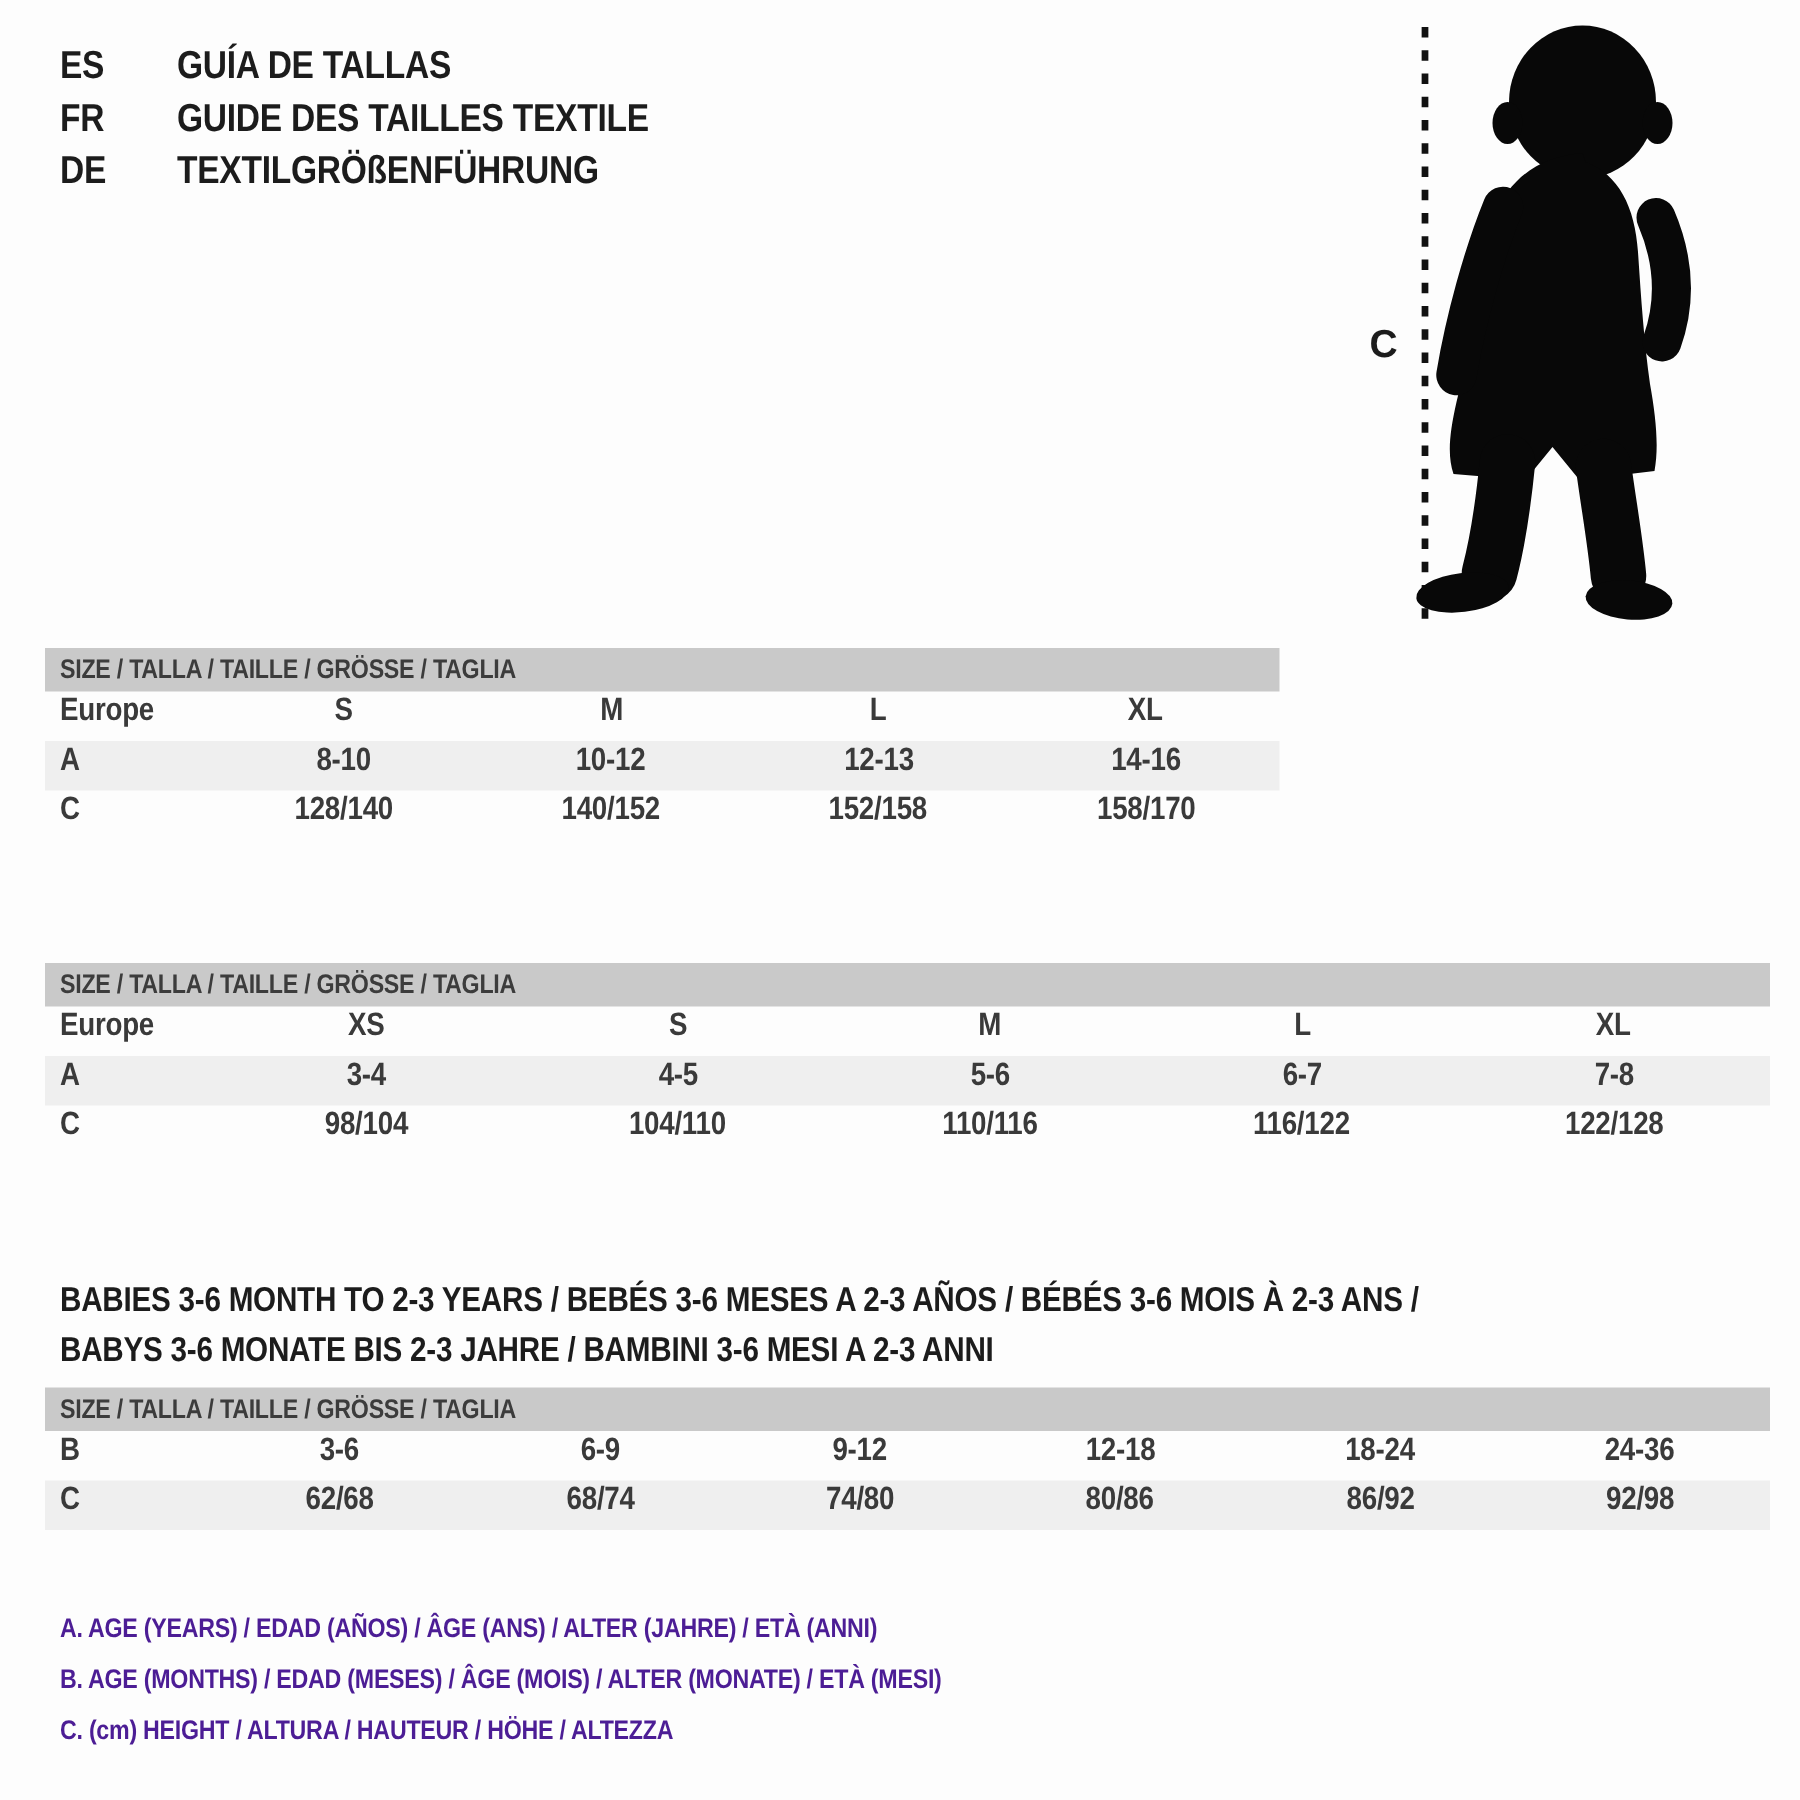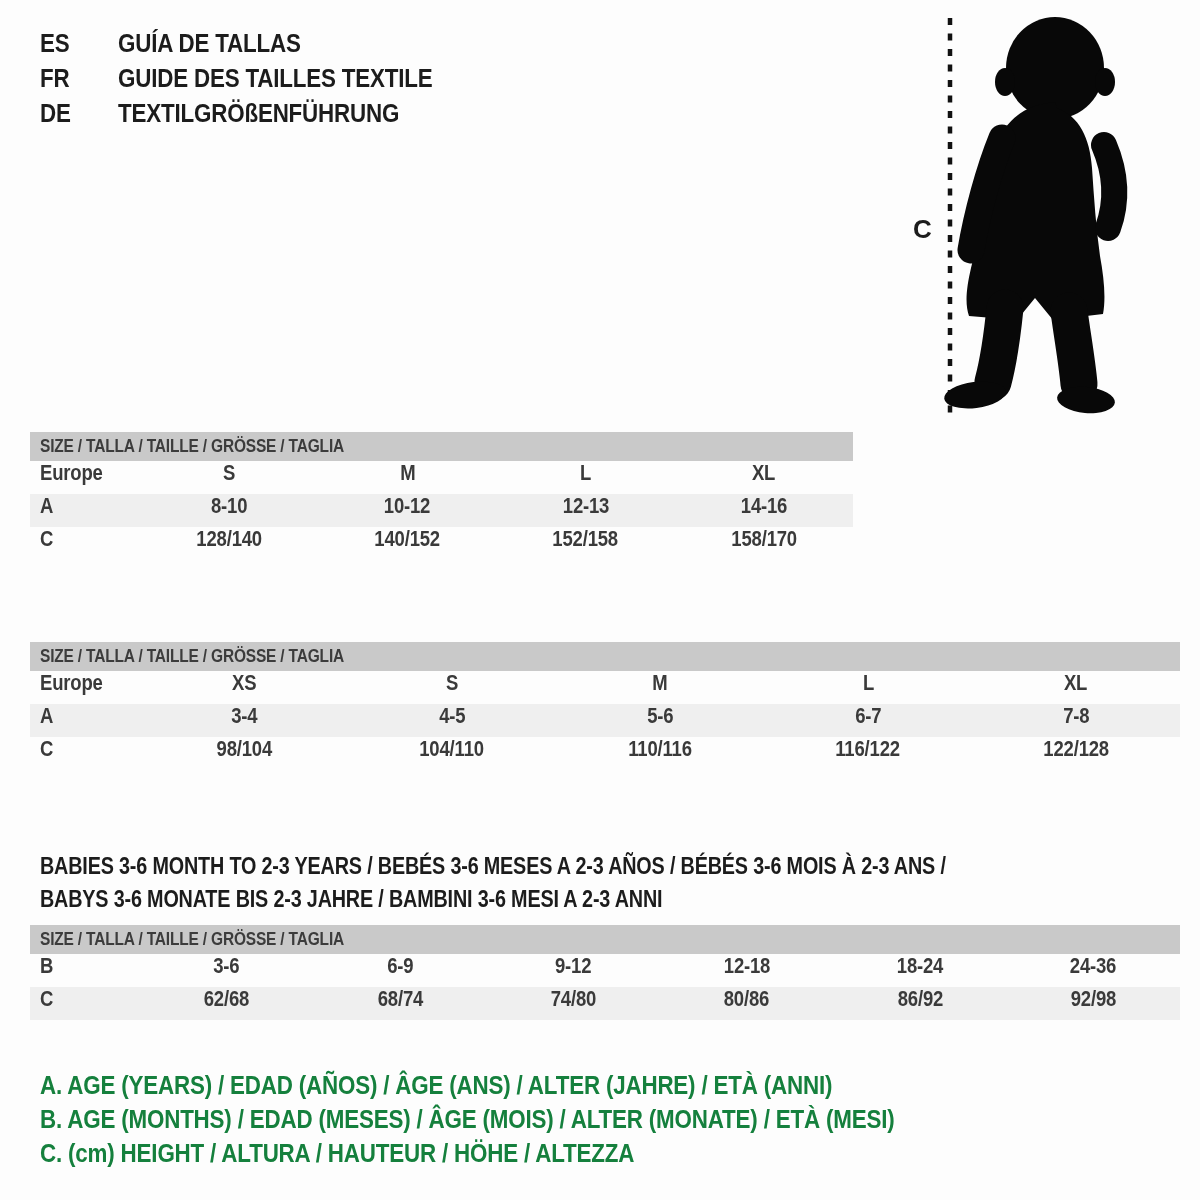--- a/index.html
+++ b/index.html
@@ -37,21 +37,21 @@
   .title-sub{font-size:15px;vertical-align:baseline;position:relative;top:4px;}
 
   .size-bar{height:29px;background:#c9c9c9;display:flex;align-items:center;
     padding-left:10px;box-sizing:border-box;font-size:18px;color:#3c3c3c;}
   .trow{display:flex;height:33px;font-size:21.5px;color:#3a3a3a;}
   .trow.shaded{background:#efefef;}
   .tlabel{flex:0 0 110px;width:110px;padding-left:10px;box-sizing:border-box;}
   .cell{flex:1;text-align:center;}
 
   
-  .legend{position:absolute;left:40px;top:1068px;font-size:26px;line-height:34px;color:#15803d;}
+  .legend{position:absolute;left:40px;top:1068px;font-size:18px;line-height:34px;color:#4c1d95;}
 </style>
 </head>
 <body>
 
 <div class="langs">
   <div class="lang-row">
     <span class="lang-code"><span class="cx">ES</span></span>
     <span class="cx">GUÍA DE TALLAS</span>
   </div>
   <div class="lang-row">

